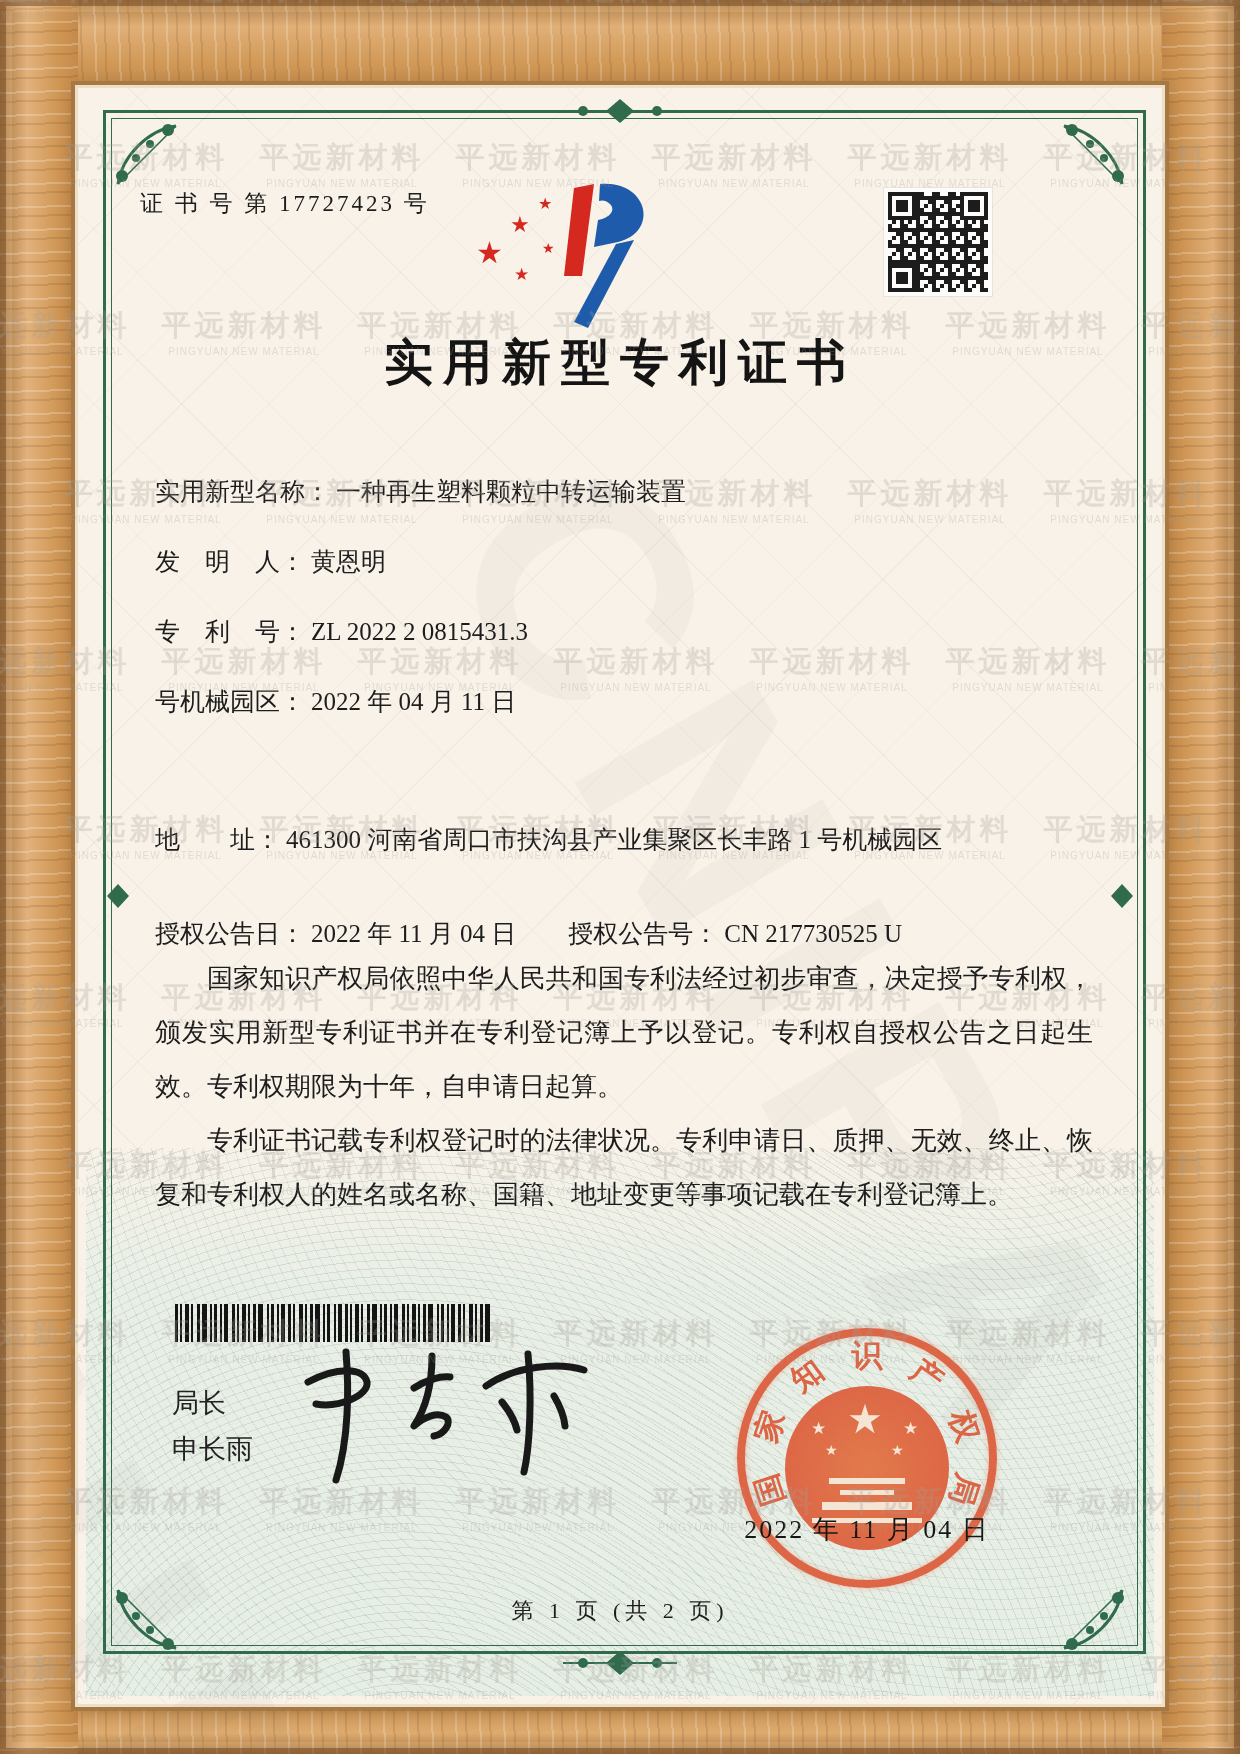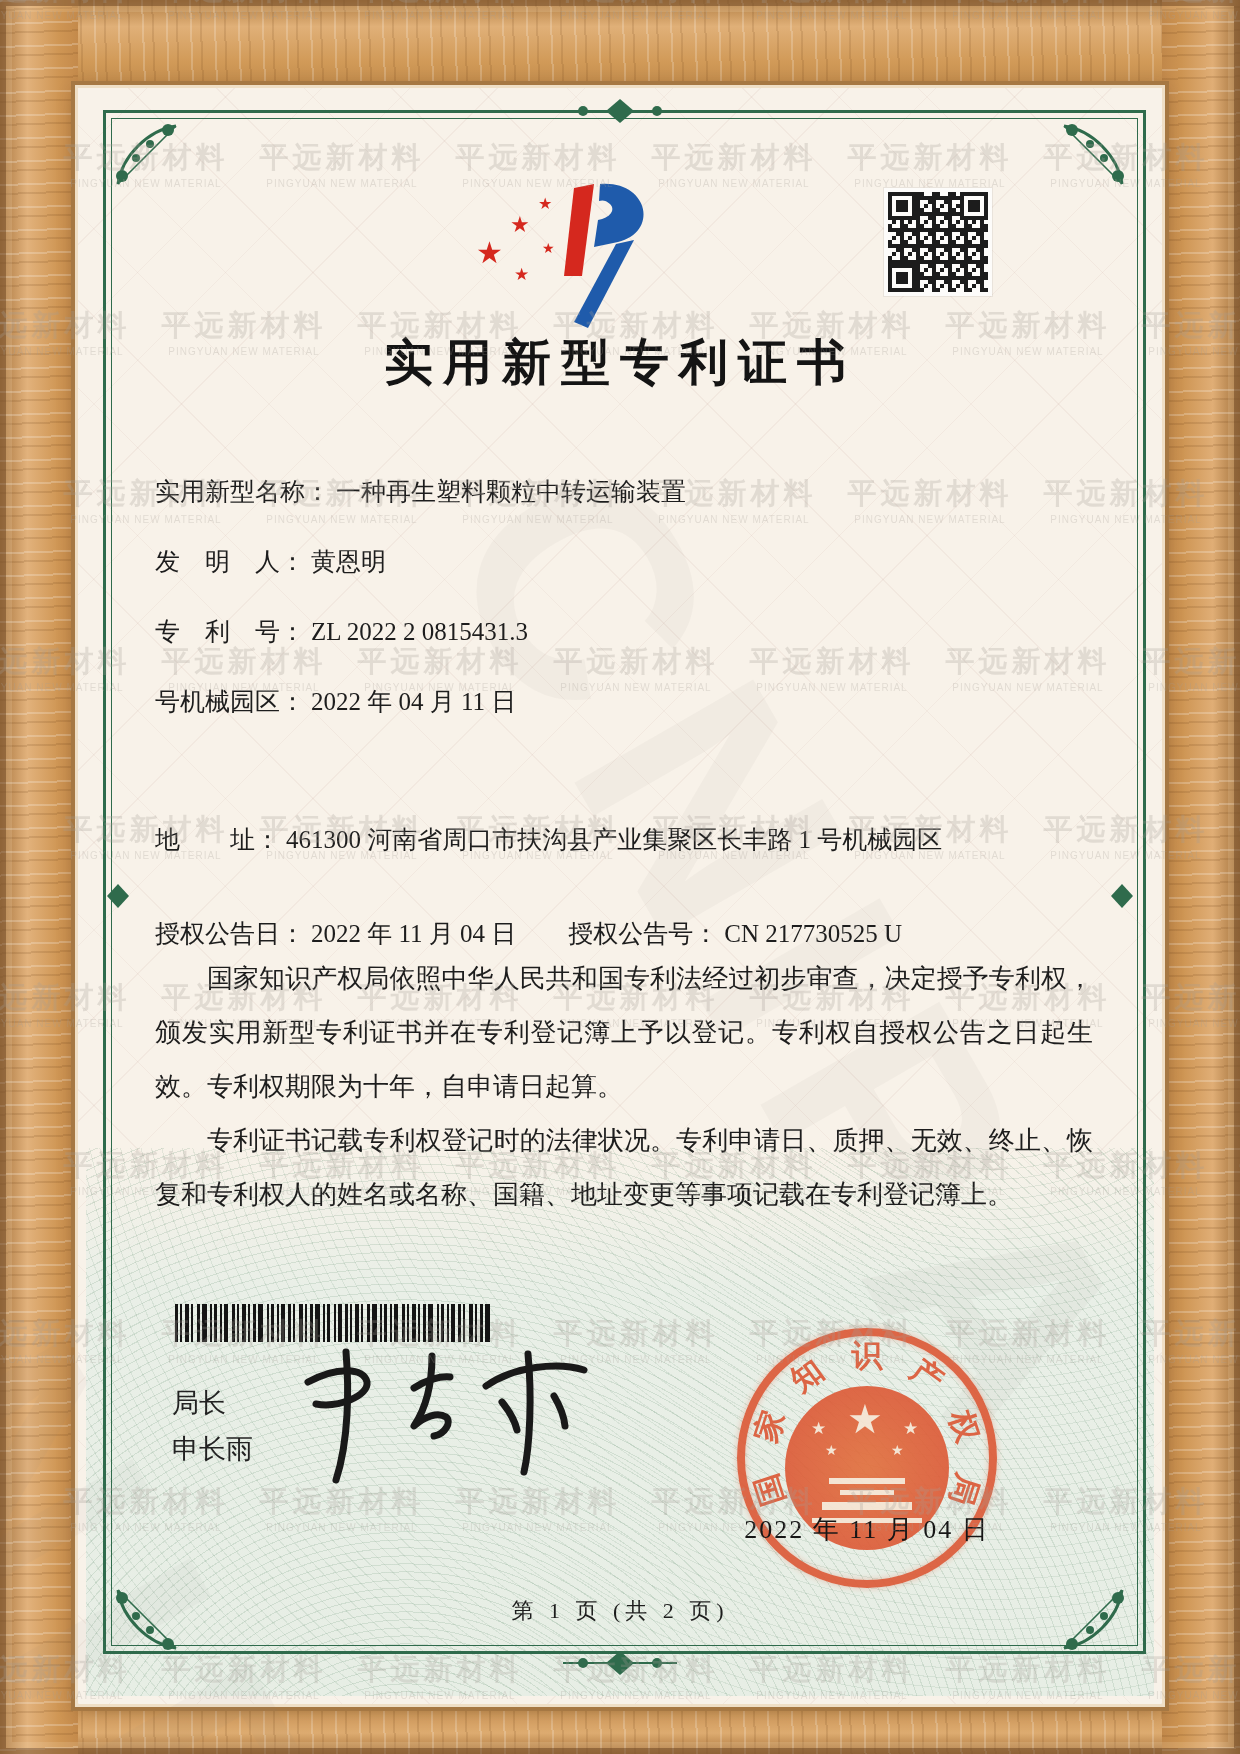--- a/index.html
+++ b/index.html
@@ -191,20 +191,21 @@
         </svg>
       </div>
     <div class="orn" style="right:10px;top:50%;transform:translateY(-50%) rotate(90deg);">
       <svg width="60" height="26" viewBox="0 0 60 26">
           <path d="M30 2 L42 13 L30 24 L18 13 Z" fill="#2f6b4c"></path>
         </svg>
       </div>
 
     <div class="content">
 
+      <div class="cert-no">证 书 号 第 17727423 号</div>
 
       <div class="qr">
           <i style="left: 4px; top: 4px;"></i>
           <i style="left: 8px; top: 4px;"></i>
           <i style="left: 12px; top: 4px;"></i>
           <i style="left: 16px; top: 4px;"></i>
           <i style="left: 20px; top: 4px;"></i>
           <i style="left: 24px; top: 4px;"></i>
           <i style="left: 28px; top: 4px;"></i>
           <i style="left: 32px; top: 4px;"></i>

